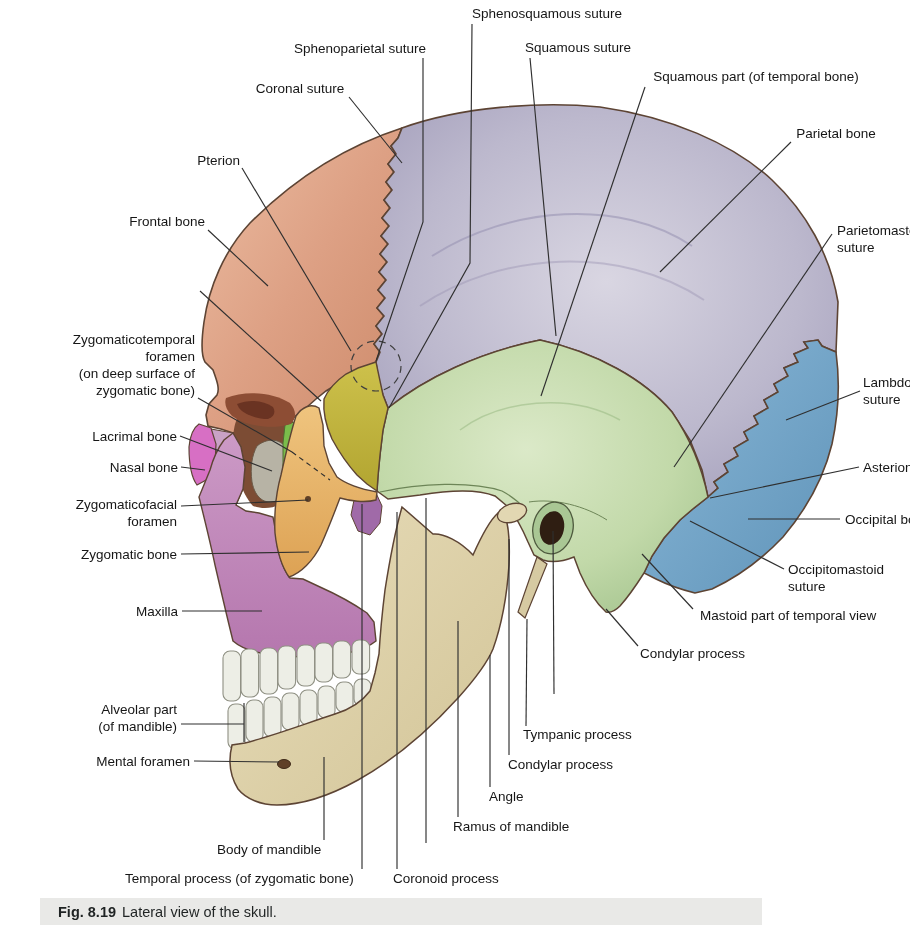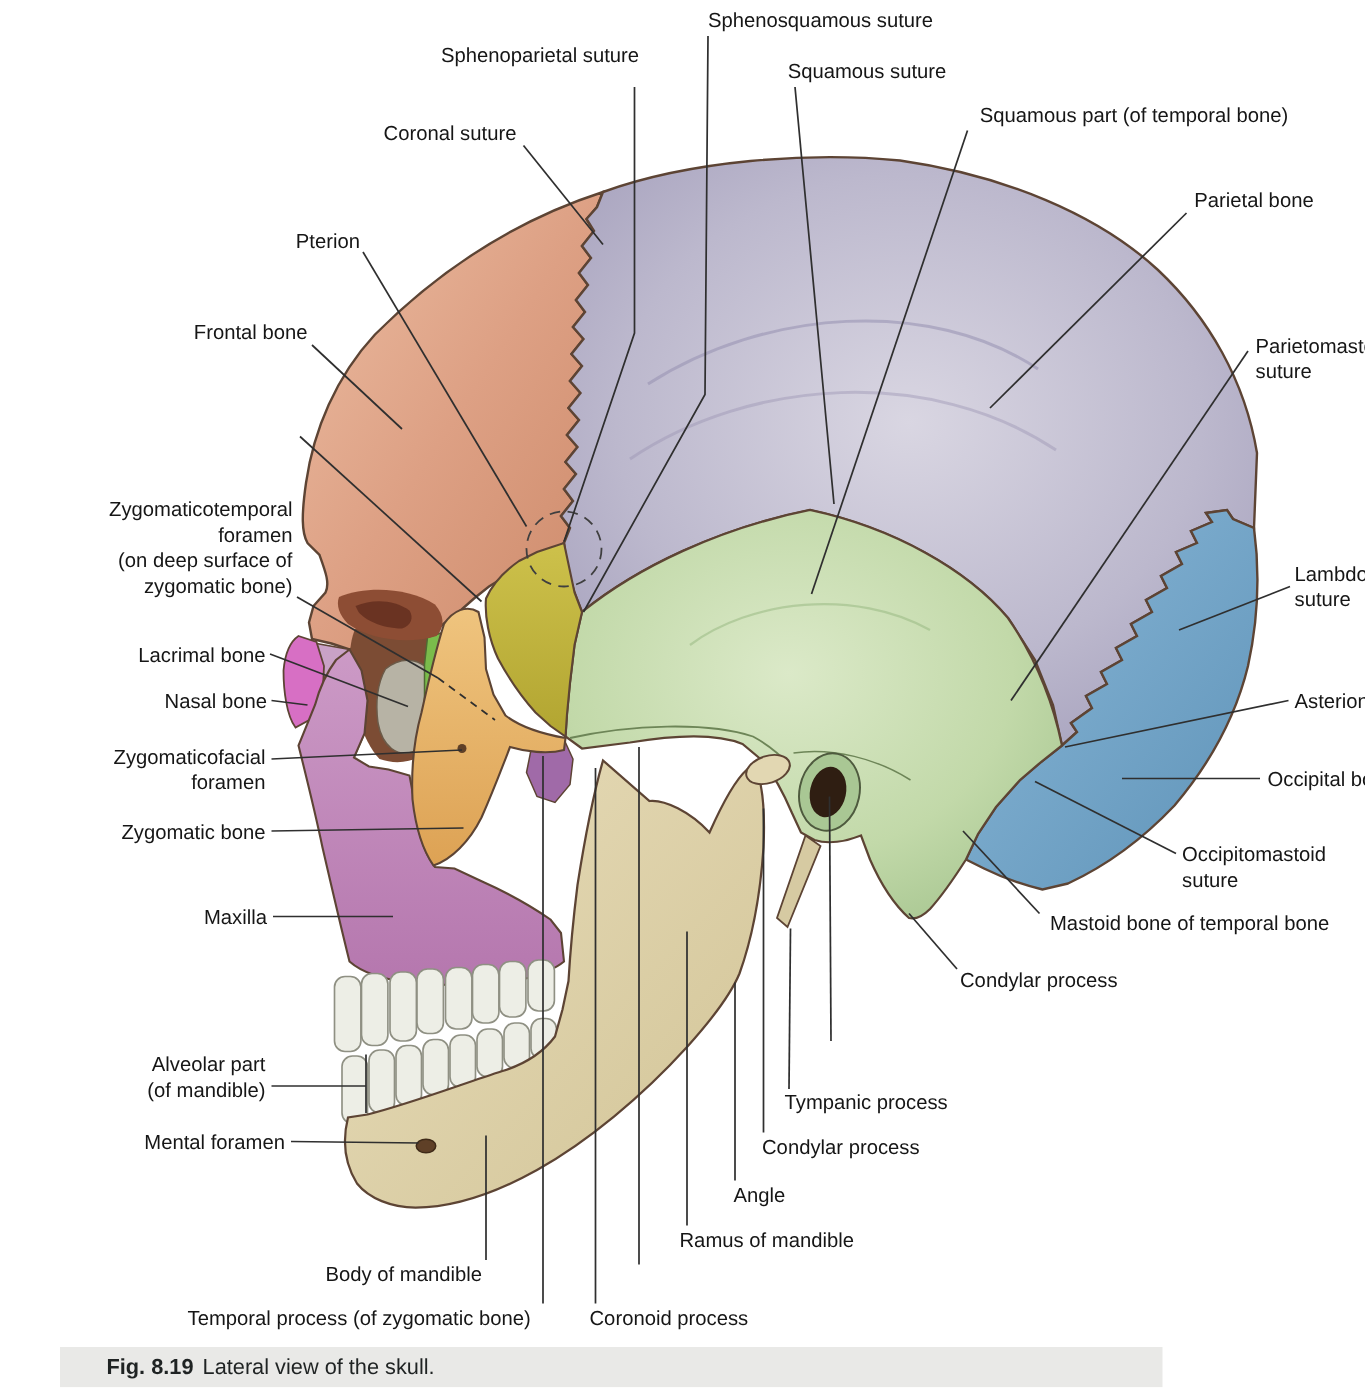--- a/index.html
+++ b/index.html
@@ -4,21 +4,21 @@
 <style>
   html,body{margin:0;padding:0;background:#fff;}
   .stage{position:relative;width:910px;height:925px;background:#fff;overflow:hidden;
          font-family:"Liberation Sans",sans-serif;margin-left:40px;}
   .art{position:absolute;left:0;top:0;}
   .lbl{position:absolute;font-size:13.5px;line-height:17px;color:#161616;
        white-space:pre-line;z-index:3;}
   .lbl.r{text-align:right;}
   .lbl.c{transform:translateX(-50%);text-align:center;white-space:nowrap;}
   .caption-bar{position:absolute;left:0;top:898px;width:722px;height:27px;
-               background:#e9e9e7;z-index:4;display:flex;align-items:center;padding-left:13px;}
+               background:#e9e9e7;z-index:4;display:flex;align-items:center;}
   .caption-bar .cap{margin-left:18px;font-size:14.5px;color:#1f2323;}
   .caption-bar .cap b{font-weight:bold;margin-right:6px;}
 </style>
 </head>
 <body>
 
 <div class="stage">
 
 <svg class="art" width="910" height="925" viewBox="0 0 910 925">
   <defs>
@@ -157,21 +157,21 @@
     <polyline points="653,609 602,554"></polyline>
     <polyline points="744,569 650,521"></polyline>
     <polyline points="800,519 708,519"></polyline>
     <polyline points="819,467 670,498"></polyline>
     <polyline points="820,391 746,420"></polyline>
     <polyline points="792,234 634,467"></polyline>
   </g>
 </svg>
 
 <div class="lbl c" style="left:507px;top:5px">Sphenosquamous suture</div>
-<div class="lbl c" style="left:320px;top:28px">Sphenoparietal suture</div>
+<div class="lbl c" style="left:320px;top:40px">Sphenoparietal suture</div>
 <div class="lbl c" style="left:538px;top:39px">Squamous suture</div>
 <div class="lbl c" style="left:260px;top:80px">Coronal suture</div>
 <div class="lbl c" style="left:716px;top:68px">Squamous part (of temporal bone)</div>
 <div class="lbl c" style="left:796px;top:125px">Parietal bone</div>
 
 <div class="lbl r" style="right:710px;top:152px">Pterion</div>
 <div class="lbl r" style="right:745px;top:213px">Frontal bone</div>
 <div class="lbl r" style="right:755px;top:331px">Zygomaticotemporal
 foramen
 (on deep surface of
@@ -187,21 +187,21 @@
 <div class="lbl r" style="right:760px;top:753px">Mental foramen</div>
 
 <div class="lbl" style="left:797px;top:222px">Parietomastoid
 suture</div>
 <div class="lbl" style="left:823px;top:374px">Lambdoid
 suture</div>
 <div class="lbl" style="left:823px;top:459px">Asterion</div>
 <div class="lbl" style="left:805px;top:511px">Occipital bone</div>
 <div class="lbl" style="left:748px;top:561px">Occipitomastoid
 suture</div>
-<div class="lbl" style="left:660px;top:607px">Mastoid bone of temporal bone</div>
+<div class="lbl" style="left:660px;top:607px">Mastoid part of temporal view</div>
 <div class="lbl" style="left:600px;top:645px">Condylar process</div>
 
 <div class="lbl" style="left:483px;top:726px">Tympanic process</div>
 <div class="lbl" style="left:468px;top:756px">Condylar process</div>
 <div class="lbl" style="left:449px;top:788px">Angle</div>
 <div class="lbl" style="left:413px;top:818px">Ramus of mandible</div>
 <div class="lbl" style="left:177px;top:841px">Body of mandible</div>
 <div class="lbl" style="left:85px;top:870px">Temporal process (of zygomatic bone)</div>
 <div class="lbl" style="left:353px;top:870px">Coronoid process</div>
 

